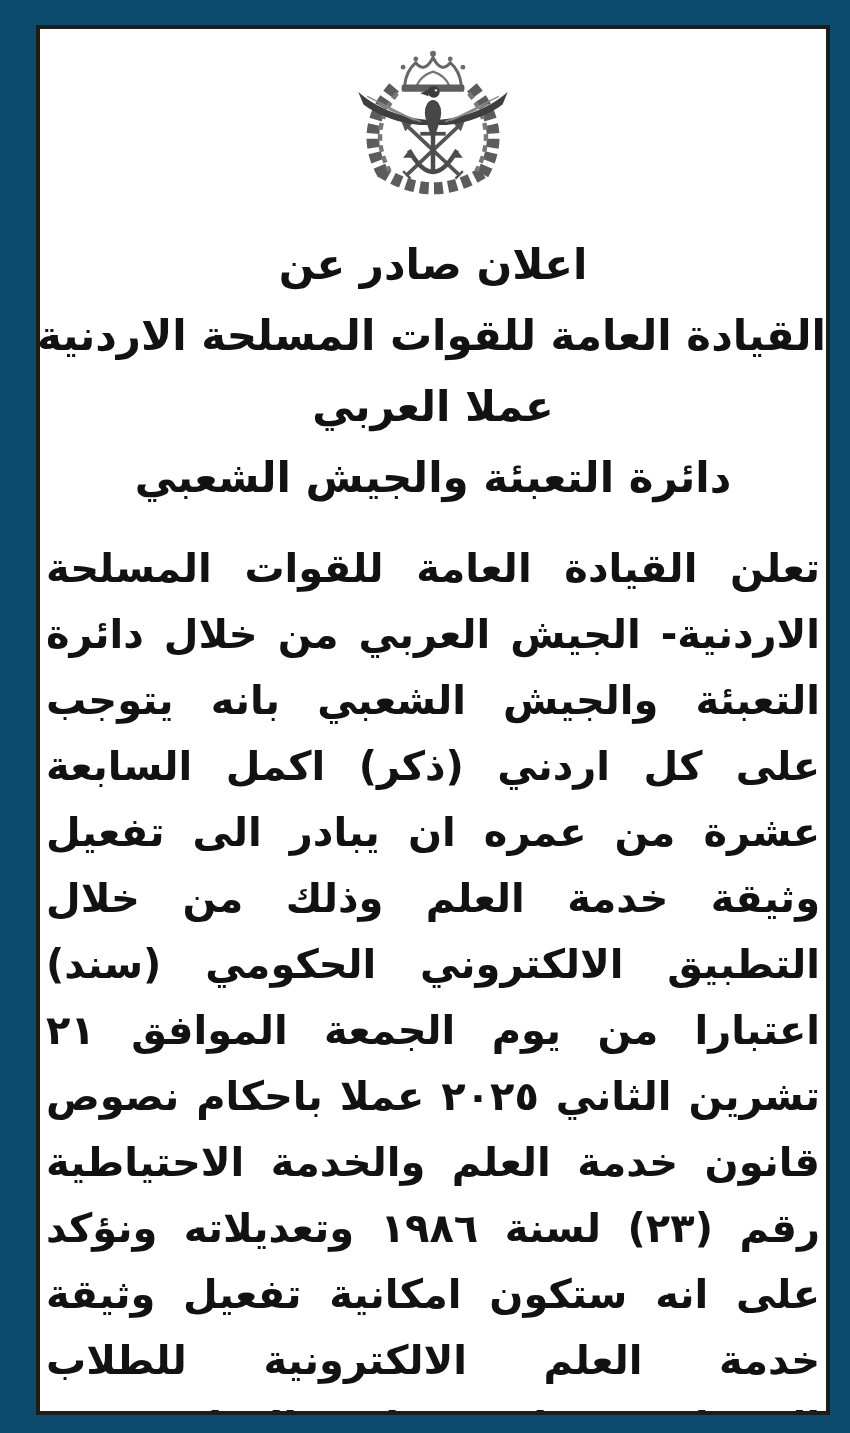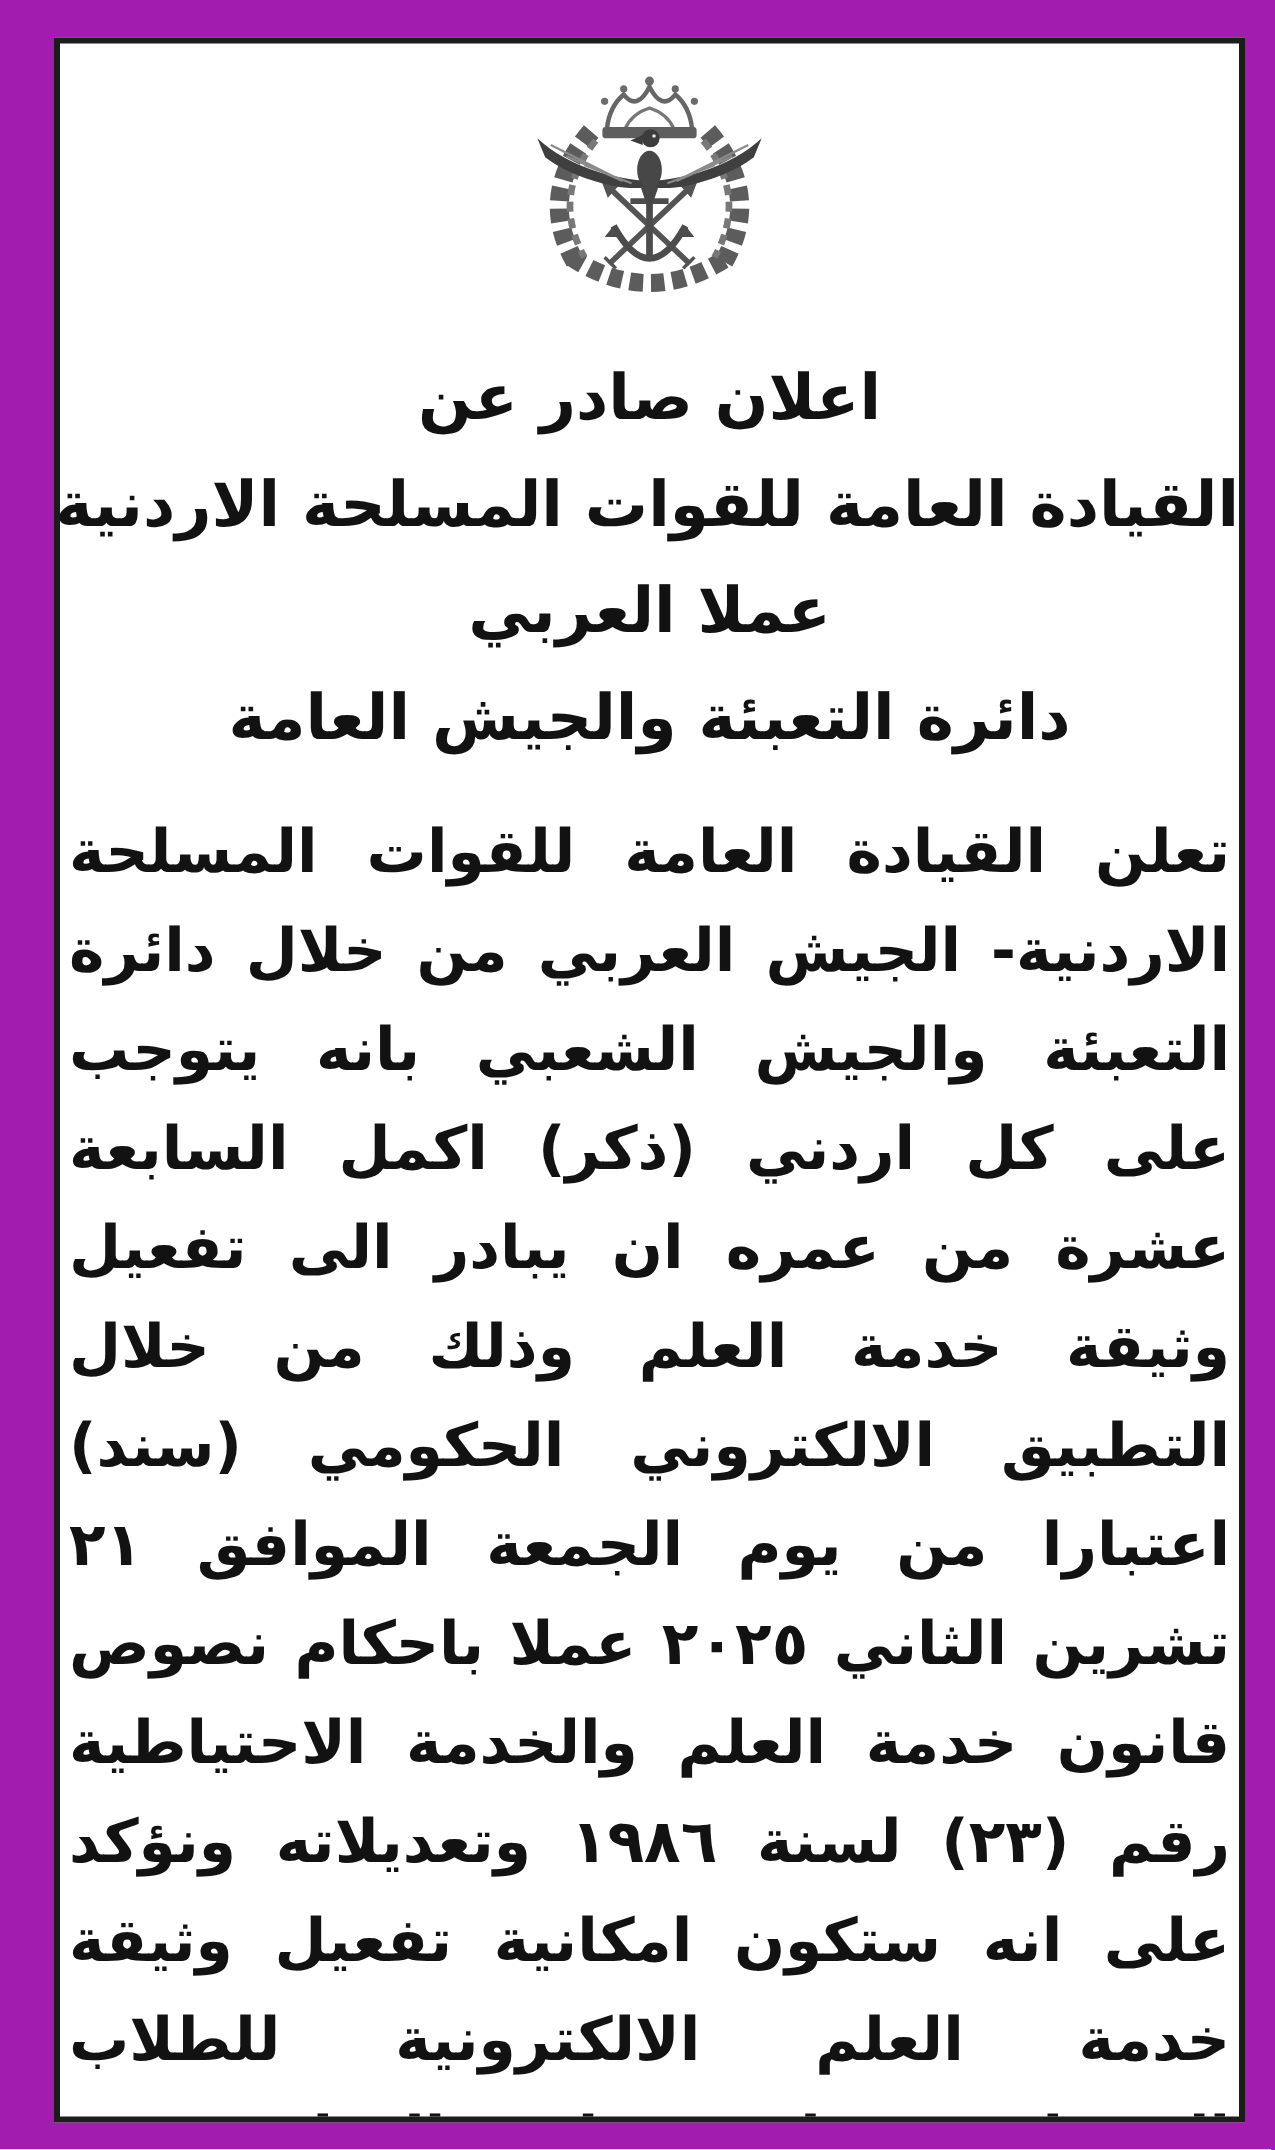--- a/index.html
+++ b/index.html
@@ -10,21 +10,21 @@
   body {
     width: 850px;
     height: 1433px;
     position: relative;
     font-family: "DejaVu Sans", sans-serif;
     color: #141414;
   }
   .sheet {
     position: absolute;
     inset: 0;
-    background: #a21caf;
+    background: #0c4a6e;
     text-decoration: underline;
   }
   .frame {
     position: absolute;
     left: 36px;
     top: 25px;
     width: 794px;
     height: 1390px;
     border: 4px solid #1c1c1c;
     box-sizing: border-box;
@@ -126,21 +126,21 @@
           <circle cx="114" cy="58" r="1.6" fill="#e8e8e8"></circle>
           <path d="M102 103 L110 127 L118 103 Z" fill="#474747"></path>
         </g>
       </svg>
     </div>
 
     <div class="header-block">
       <div class="header-line">اعلان صادر عن</div>
       <div class="header-line">القيادة العامة للقوات المسلحة الاردنية-</div>
       <div class="header-line">عملا العربي</div>
-      <div class="header-line">دائرة التعبئة والجيش العامة</div>
+      <div class="header-line">دائرة التعبئة والجيش الشعبي</div>
     </div>
 
     <div class="body-block">
       <p class="body-text">تعلن القيادة العامة للقوات المسلحة الاردنية- الجيش العربي من خلال دائرة التعبئة والجيش الشعبي بانه يتوجب على كل اردني (ذكر) اكمل السابعة عشرة من عمره ان يبادر الى تفعيل وثيقة خدمة العلم وذلك من خلال التطبيق الالكتروني الحكومي (سند) اعتبارا من يوم الجمعة الموافق ٢١ تشرين الثاني ٢٠٢٥ عملا باحكام نصوص قانون خدمة العلم والخدمة الاحتياطية رقم (٢٣) لسنة ١٩٨٦ وتعديلاته ونؤكد على انه ستكون امكانية تفعيل وثيقة خدمة العلم الالكترونية للطلاب المنتظمين على مقاعد الدراسة من قبل الطالب نفسه او احد ذويه</p>
     </div>
 
   </div>
 </div>
 
 </body></html>

